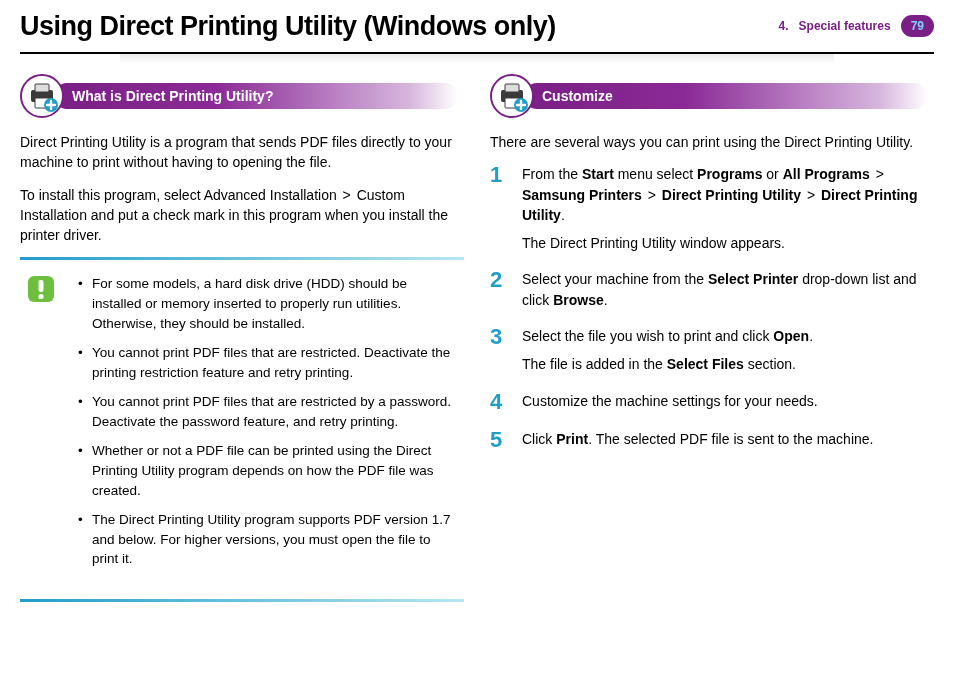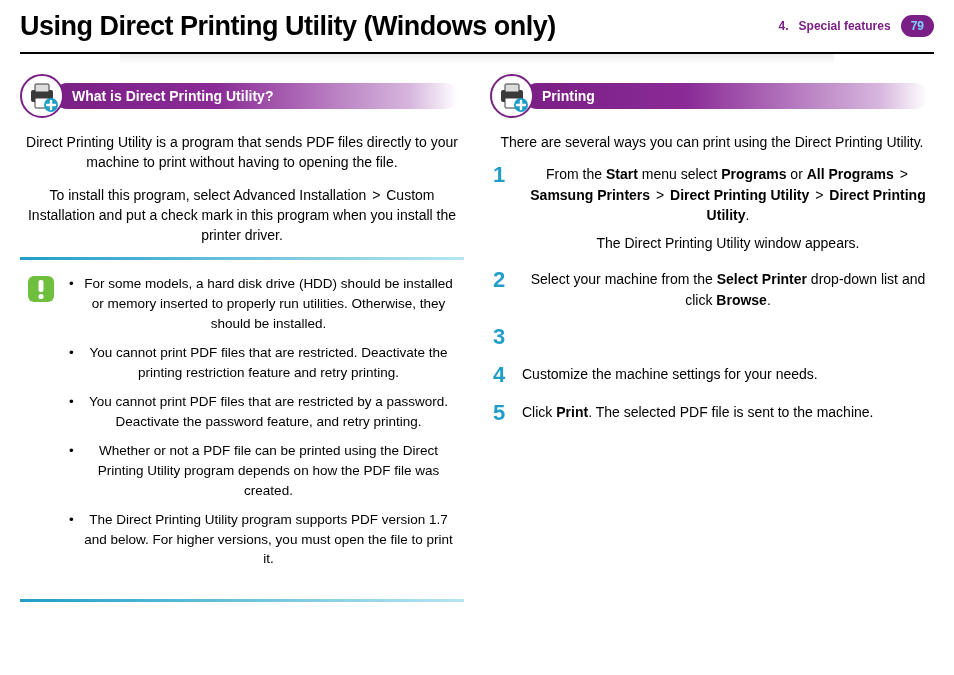--- a/index.html
+++ b/index.html
@@ -4,30 +4,30 @@
 <style>
   * { box-sizing: border-box; margin: 0; padding: 0; }
   html, body { width: 954px; height: 675px; font-family: "Segoe UI", "Myriad Pro", Arial, sans-serif; background: #fff; color: #000; }
   .page { position: relative; width: 954px; height: 675px; padding: 0 20px 20px 20px; }
   .topbar { display: flex; align-items: center; justify-content: space-between; height: 54px; border-bottom: 2px solid #000; }
   .title { font-size: 27px; font-weight: 800; letter-spacing: -0.5px; }
   .crumb-wrap { display: flex; align-items: center; gap: 10px; font-size: 12px; }
   .crumb { color: #7a1f86; font-weight: 700; }
   .pagenum { background: #7a1f86; color: #7dd3fc; border-radius: 14px; padding: 4px 10px; font-weight: 700; font-size: 12px; }
   .shadow-strip { height: 10px; margin: 0 100px; background: linear-gradient(#d9d9d9, transparent); opacity: .5; }
-  .cols { display: flex; gap: 26px; margin-top: 10px; text-align: center; }
+  .cols { display: flex; gap: 26px; margin-top: 10px; }
   .col { flex: 1 1 0; }
   .section-pill { display: flex; align-items: center; margin-bottom: 14px; }
   .pill-icon { width: 44px; height: 44px; position: relative; margin-right: -4px; z-index: 2; }
   .pill-icon svg { width: 44px; height: 44px; display: block; }
   .pill-bar { flex: 1; height: 26px; background: linear-gradient(to right, #7a1f86 0%, #8a2a96 40%, #d7b6de 88%, #fff 100%); border-radius: 14px; color: #fff; font-weight: 700; font-size: 14px; display: flex; align-items: center; padding-left: 18px; position: relative; left: -6px; z-index: 1; }
   .para { font-size: 14px; line-height: 1.45; margin-bottom: 12px; }
   .para b { font-weight: 400; }
   .gt { padding: 0 2px; }
-  .notebox { border-top: 3px solid; border-bottom: 3px solid; border-image: linear-gradient(to right, #1f9ec8, #b7e6f2) 1; padding: 14px 10px 14px 6px; display: flex; gap: 13px; margin-top: 6px; }
+  .notebox { border-top: 3px solid; border-bottom: 3px solid; border-image: linear-gradient(to right, #1f9ec8, #b7e6f2) 1; padding: 14px 10px 14px 6px; display: flex; gap: 22px; margin-top: 6px; }
   .note-icon { width: 30px; flex: 0 0 30px; }
   .note-icon svg { width: 30px; height: 30px; display: block; }
   .note-list { list-style: none; font-size: 13.5px; line-height: 1.45; }
   .note-list li { position: relative; padding-left: 14px; margin-bottom: 10px; }
   .note-list li:last-child { margin-bottom: 16px; }
   .note-list li::before { content: "•"; position: absolute; left: 0; top: 0; }
   .steps { list-style: none; }
   .steps li { display: flex; gap: 14px; margin-bottom: 16px; }
   .step-num { font-size: 22px; font-weight: 700; color: #1f9ec8; line-height: 1; width: 18px; flex: 0 0 18px; }
   .step-body { font-size: 14px; line-height: 1.45; }
@@ -94,41 +94,47 @@
         <span class="pill-icon">
           <svg viewBox="0 0 44 44">
             <circle cx="22" cy="22" r="21" fill="#fff" stroke="#7a1f86" stroke-width="2"></circle>
             <rect x="11" y="16" width="22" height="12" rx="2" fill="#3a3a3a"></rect>
             <rect x="15" y="10" width="14" height="8" rx="1" fill="#ddd" stroke="#3a3a3a"></rect>
             <rect x="15" y="24" width="14" height="10" rx="1" fill="#fff" stroke="#3a3a3a"></rect>
             <circle cx="31" cy="31" r="7" fill="#1f9ec8"></circle>
             <path d="M31 27v8M27 31h8" stroke="#fff" stroke-width="2.4" stroke-linecap="round"></path>
           </svg>
         </span>
-        <div class="pill-bar">Printing</div>
+        <div class="pill-bar">Customize</div>
       </div>
 
       <p class="para">There are several ways you can print using the Direct Printing Utility.</p>
 
       <ol class="steps">
         <li>
           <span class="step-num">1</span>
           <div class="step-body">
             <span>From the </span><b>Start</b><span> menu select </span><b>Programs</b><span> or </span><b>All Programs</b><span class="gt"> &gt; </span><b>Samsung Printers</b><span class="gt"> &gt; </span><b>Direct Printing Utility</b><span class="gt"> &gt; </span><b>Direct Printing Utility</b><span>.</span>
             <div class="sub">The Direct Printing Utility window appears.</div>
           </div>
         </li>
         <li>
           <span class="step-num">2</span>
           <div class="step-body">
             <span>Select your machine from the </span><b>Select Printer</b><span> drop-down list and click </span><b>Browse</b><span>.</span>
           </div>
         </li>
         <li>
           <span class="step-num">3</span>
+          <div class="step-body">
+            <span>Select the file you wish to print and click </span><b>Open</b><span>.</span>
+            <div class="sub">
+              <span>The file is added in the </span><b>Select Files</b><span> section.</span>
+            </div>
+          </div>
         </li>
         <li>
           <span class="step-num">4</span>
           <div class="step-body">Customize the machine settings for your needs.</div>
         </li>
         <li>
           <span class="step-num">5</span>
           <div class="step-body">
             <span>Click </span><b>Print</b><span>. The selected PDF file is sent to the machine.</span>
           </div>

